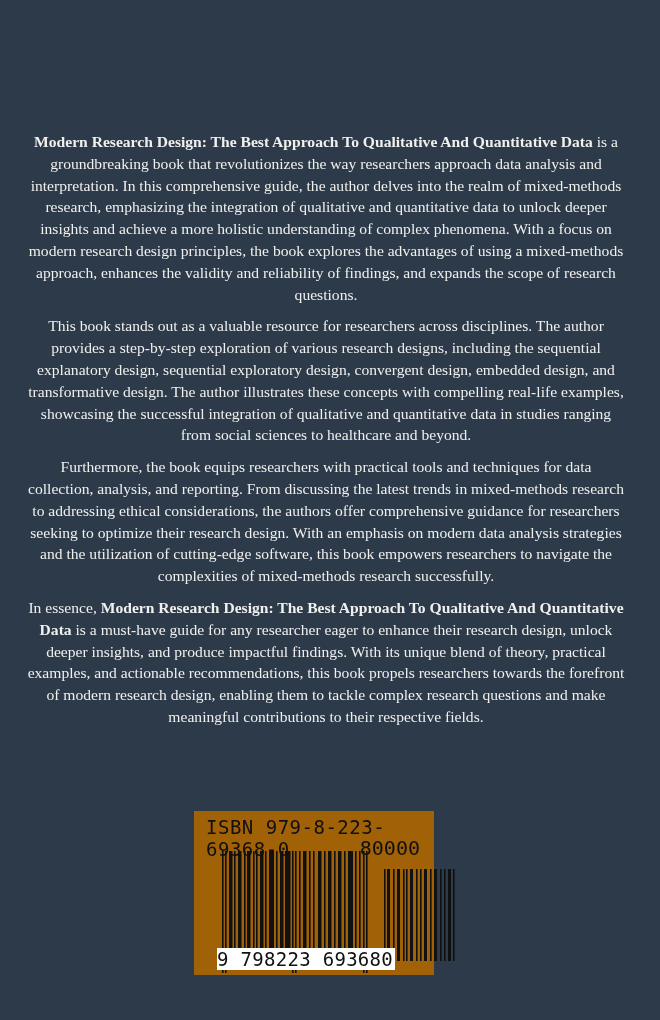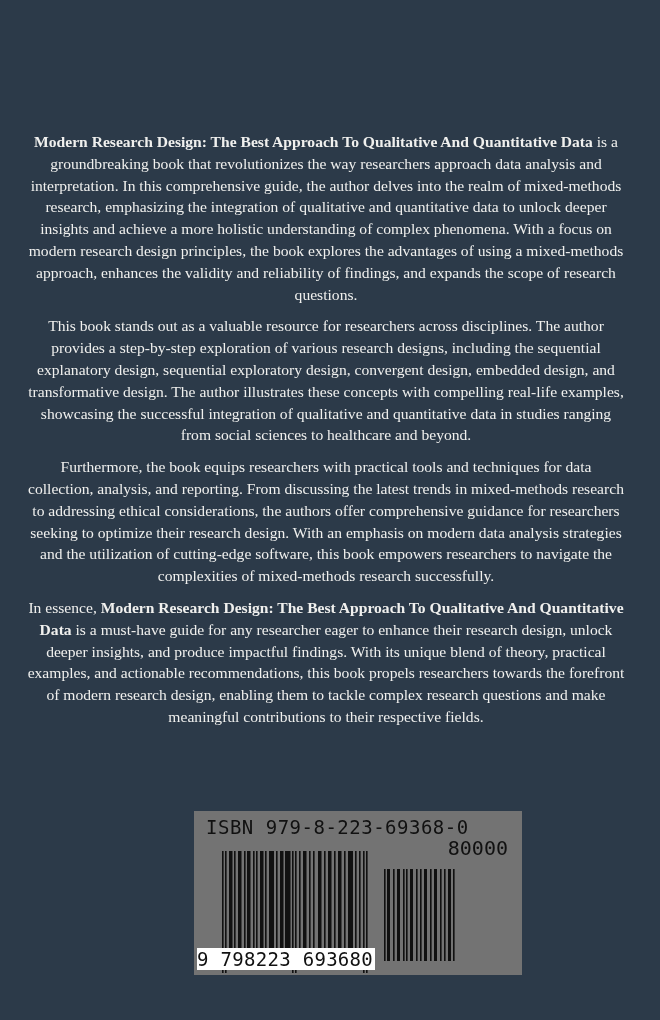--- a/index.html
+++ b/index.html
@@ -1,23 +1,23 @@
 <!DOCTYPE html>
 <html><head>
 <meta charset="utf-8">
 <style>
   html, body { margin:0; padding:0; }
   body { width:660px; height:1020px; background:#2c3a49; overflow:hidden; position:relative; font-family:"Liberation Serif","DejaVu Serif",serif; color:#f0f0ee; }
   .blurb { position:absolute; left:26px; top:131px; width:608px; text-align:center; font-size:15.6px; line-height:21.8px; }
   .blurb p { margin:0 8px 10px 0; }
   .blurb b { font-weight:bold; }
-  .barcode-box { position:absolute; left:194px; top:811px; width:328px; height:164px; background:#737373; color:#111; font-family:"DejaVu Sans Mono","Liberation Mono",monospace; }
+  .barcode-box { position:absolute; left:194px; top:811px; width:240px; height:164px; background:#a16207; color:#111; font-family:"DejaVu Sans Mono","Liberation Mono",monospace; }
   .isbn { position:absolute; left:12px; top:5px; font-size:19px; letter-spacing:0.5px; }
   .addon-num { position:absolute; right:14px; top:25px; font-size:20px; }
-  .main-num { position:absolute; left:3px; top:137px; font-size:19px; letter-spacing:0.3px; background:#fff; padding-right:2px; }
+  .main-num { position:absolute; left:23px; top:137px; font-size:19px; letter-spacing:0.3px; background:#fff; padding-right:2px; }
   .bars { position:absolute; }
 </style>
 </head>
 <body>
 
 <div class="blurb">
   <p><b>Modern Research Design: The Best Approach To Qualitative And Quantitative Data</b><span> is a groundbreaking book that revolutionizes the way researchers approach data analysis and interpretation. In this comprehensive guide, the author delves into the realm of mixed-methods research, emphasizing the integration of qualitative and quantitative data to unlock deeper insights and achieve a more holistic understanding of complex phenomena. With a focus on modern research design principles, the book explores the advantages of using a mixed-methods approach, enhances the validity and reliability of findings, and expands the scope of research questions.</span></p>
   <p>This book stands out as a valuable resource for researchers across disciplines. The author provides a step-by-step exploration of various research designs, including the sequential explanatory design, sequential exploratory design, convergent design, embedded design, and transformative design. The author illustrates these concepts with compelling real-life examples, showcasing the successful integration of qualitative and quantitative data in studies ranging from social sciences to healthcare and beyond.</p>
   <p>Furthermore, the book equips researchers with practical tools and techniques for data collection, analysis, and reporting. From discussing the latest trends in mixed-methods research to addressing ethical considerations, the authors offer comprehensive guidance for researchers seeking to optimize their research design. With an emphasis on modern data analysis strategies and the utilization of cutting-edge software, this book empowers researchers to navigate the complexities of mixed-methods research successfully.</p>
   <p><span>In essence, </span><b>Modern Research Design: The Best Approach To Qualitative And Quantitative Data</b><span> is a must-have guide for any researcher eager to enhance their research design, unlock deeper insights, and produce impactful findings. With its unique blend of theory, practical examples, and actionable recommendations, this book propels researchers towards the forefront of modern research design, enabling them to tackle complex research questions and make meaningful contributions to their respective fields.</span></p>

